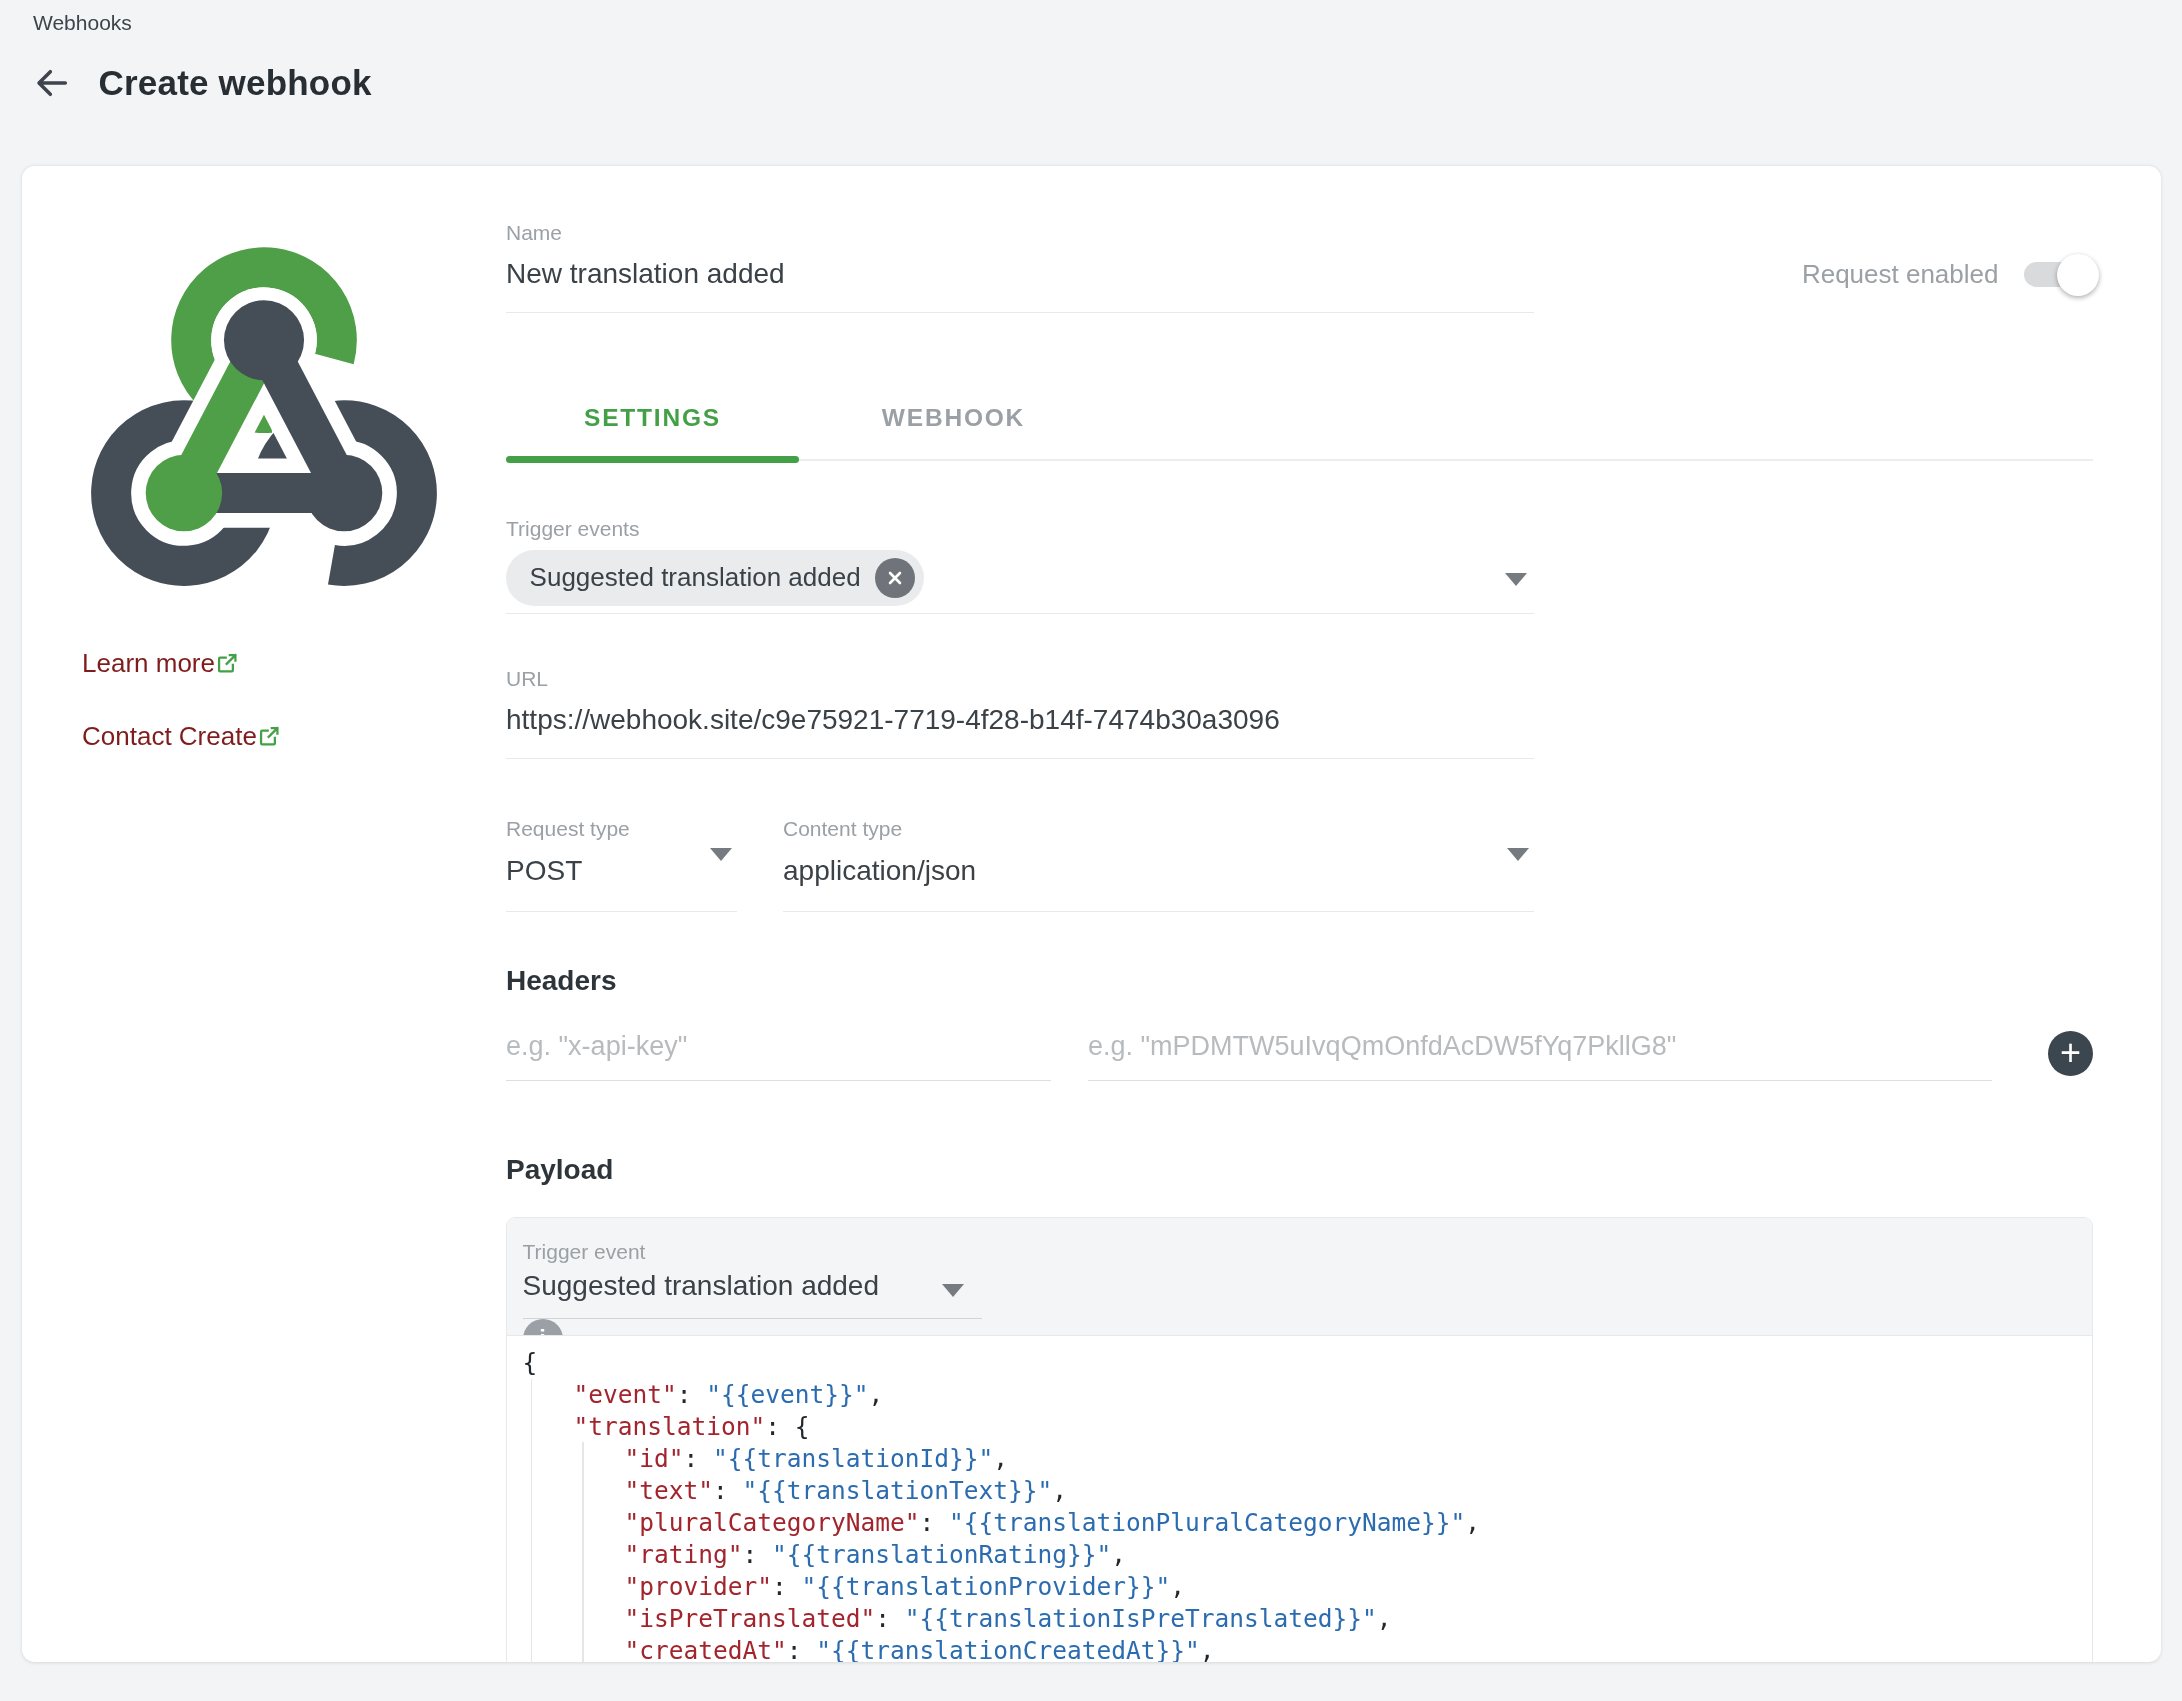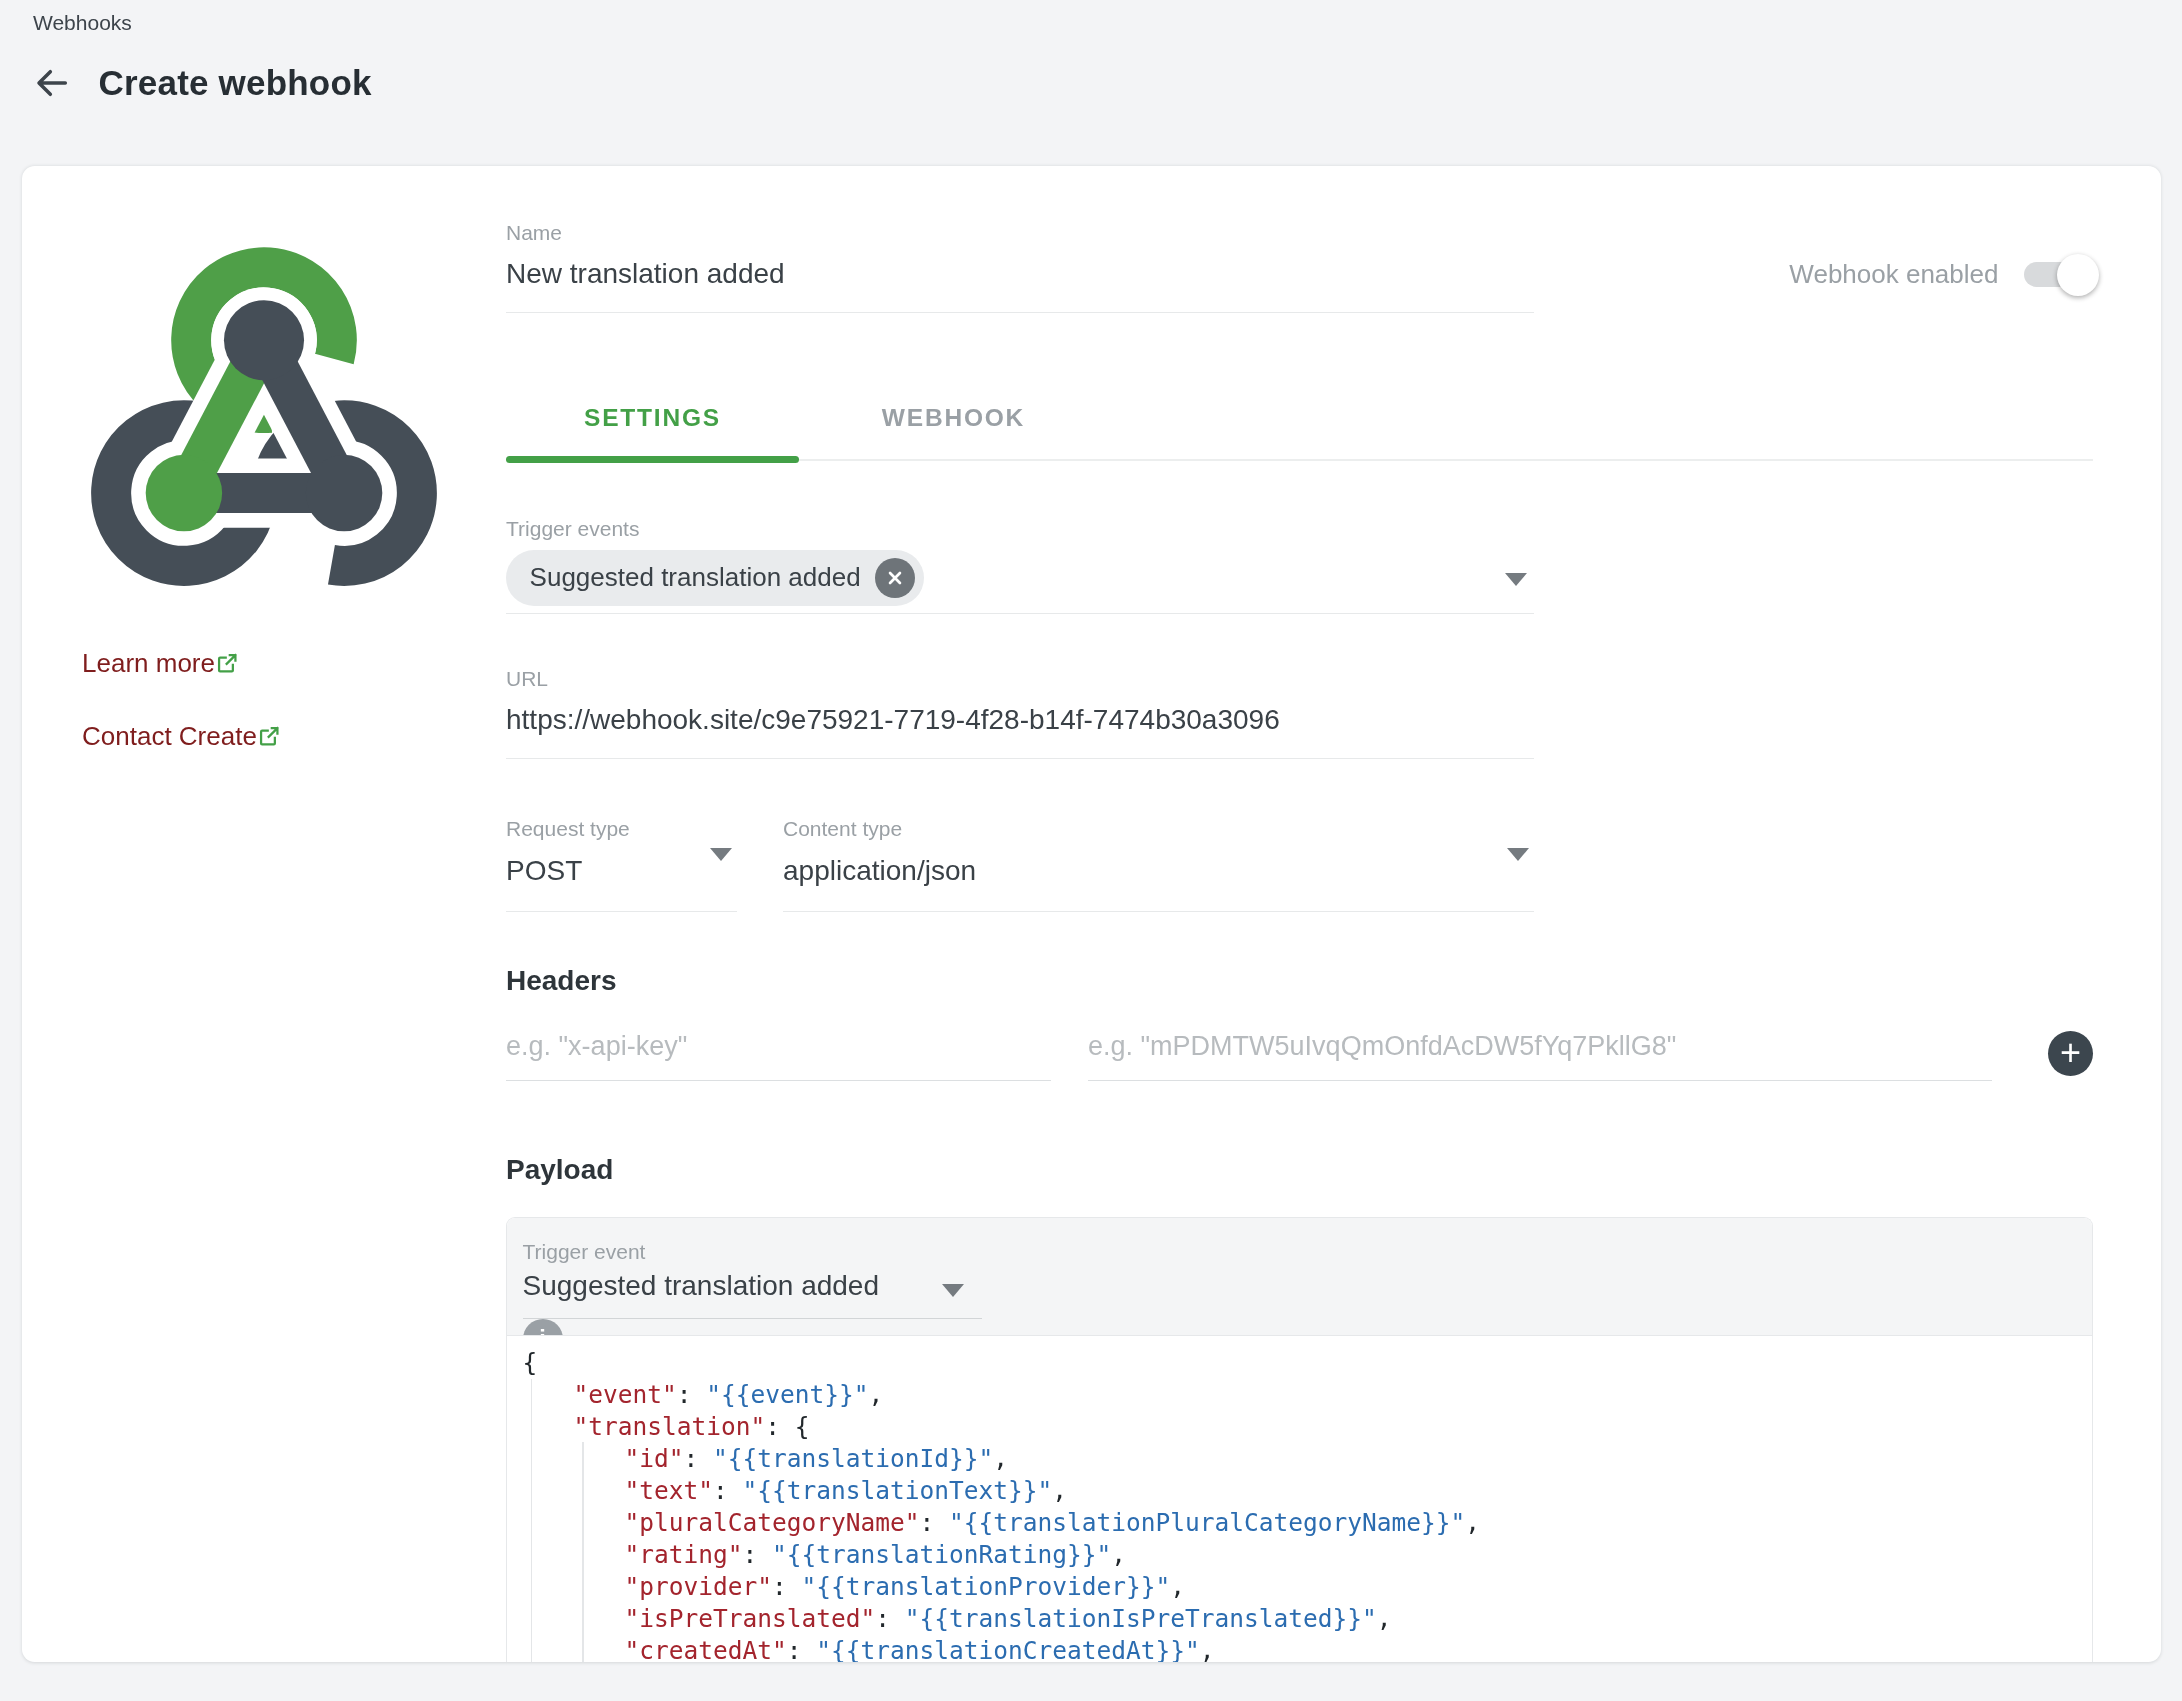--- a/index.html
+++ b/index.html
@@ -158,21 +158,21 @@
     </div>
 
     <div class="right-col">
 
       <div class="row-top">
         <div class="name-field">
           <div class="field-label">Name</div>
           <input class="line-input" type="text" value="New translation added" style="">
         </div>
         <div class="enabled-wrap">
-          <span class="enabled-label">Webhook enabled</span>
+          <span class="enabled-label">Request enabled</span>
           <div class="toggle">
             <div class="toggle-track"></div>
             <div class="toggle-knob"></div>
           </div>
         </div>
       </div>
 
       <div class="tabs">
         <div class="tab tab-active">SETTINGS</div>
         <div class="tab tab-inactive">WEBHOOK</div>

